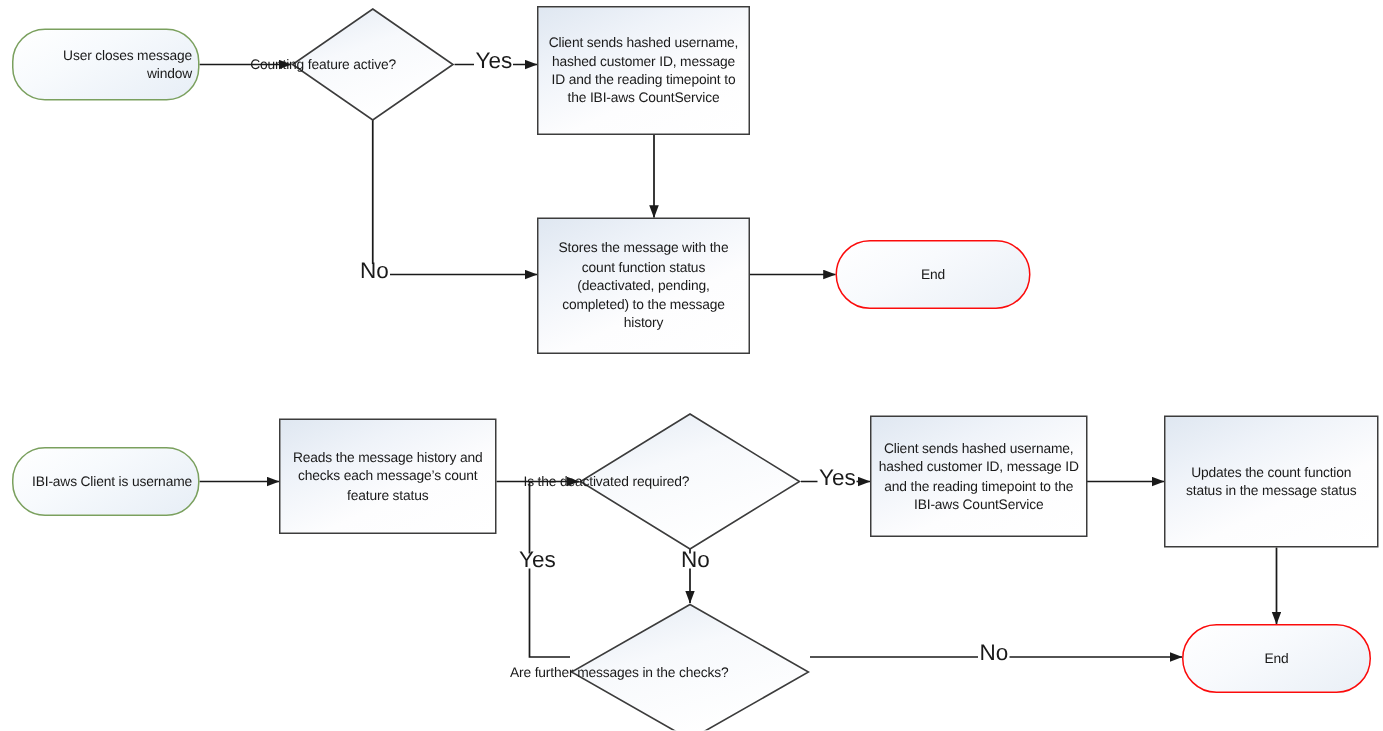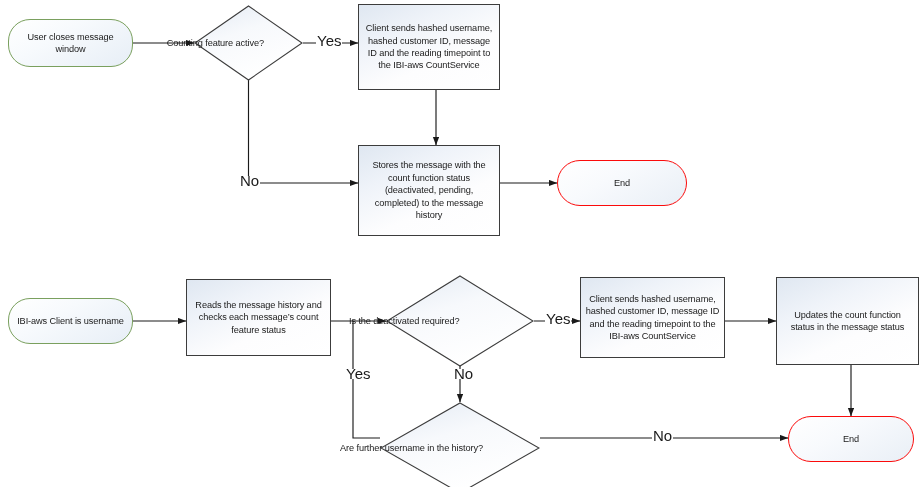--- a/index.html
+++ b/index.html
@@ -39,20 +39,21 @@
   }
   .node .txt {
     padding: 0 4px;
     width: 100%;
   }
   
   .term-start {
     border: 1.4px solid #7aa05e;
     border-radius: 22px;
     background: linear-gradient(150deg, #ffffff 0%, #f7fafd 38%, #e7eef6 100%);
+    text-align: right;
   }
   
   .term-end {
     border: 1.4px solid #fb0b0b;
     border-radius: 24px;
     background: linear-gradient(150deg, #ffffff 0%, #f8fafd 40%, #e9eff6 100%);
   }
   
   .process {
     border: 1.1px solid #3c3c3c;
@@ -210,21 +211,21 @@
       <defs>
         <linearGradient id="dg3" x1="0" y1="0" x2="0.5" y2="1">
           <stop offset="0%" stop-color="#e3eaf3"></stop>
           <stop offset="45%" stop-color="#f7f9fc"></stop>
           <stop offset="100%" stop-color="#ffffff"></stop>
         </linearGradient>
       </defs>
       <polygon points="80,1 159,46 80,91 1,46" fill="url(#dg3)" stroke="#3c3c3c" stroke-width="1.1"></polygon>
     </svg>
     <div class="dlabel tight">
-        <span>Are further username in the history?</span>
+        <span>Are further messages in the checks?</span>
       </div>
   </div>
 
   <div class="node term-end" style="left:788px; top:416px; width:126px; height:46px;">
     <span class="txt">End</span>
   </div>
 
   <div class="edge-label" style="left:545px; top:314px;">Yes</div>
   <div class="edge-label" style="left:453px; top:369px;">No</div>
   <div class="edge-label" style="left:345px; top:369px;">Yes</div>

